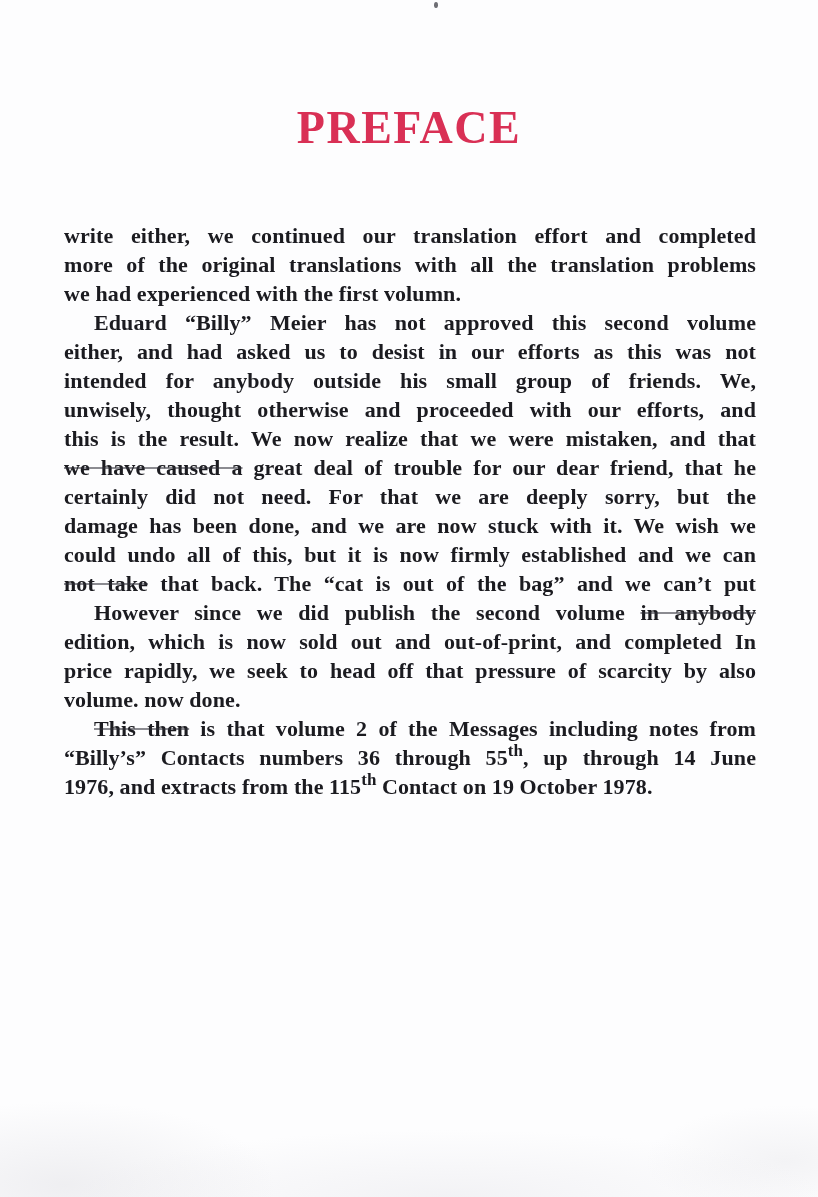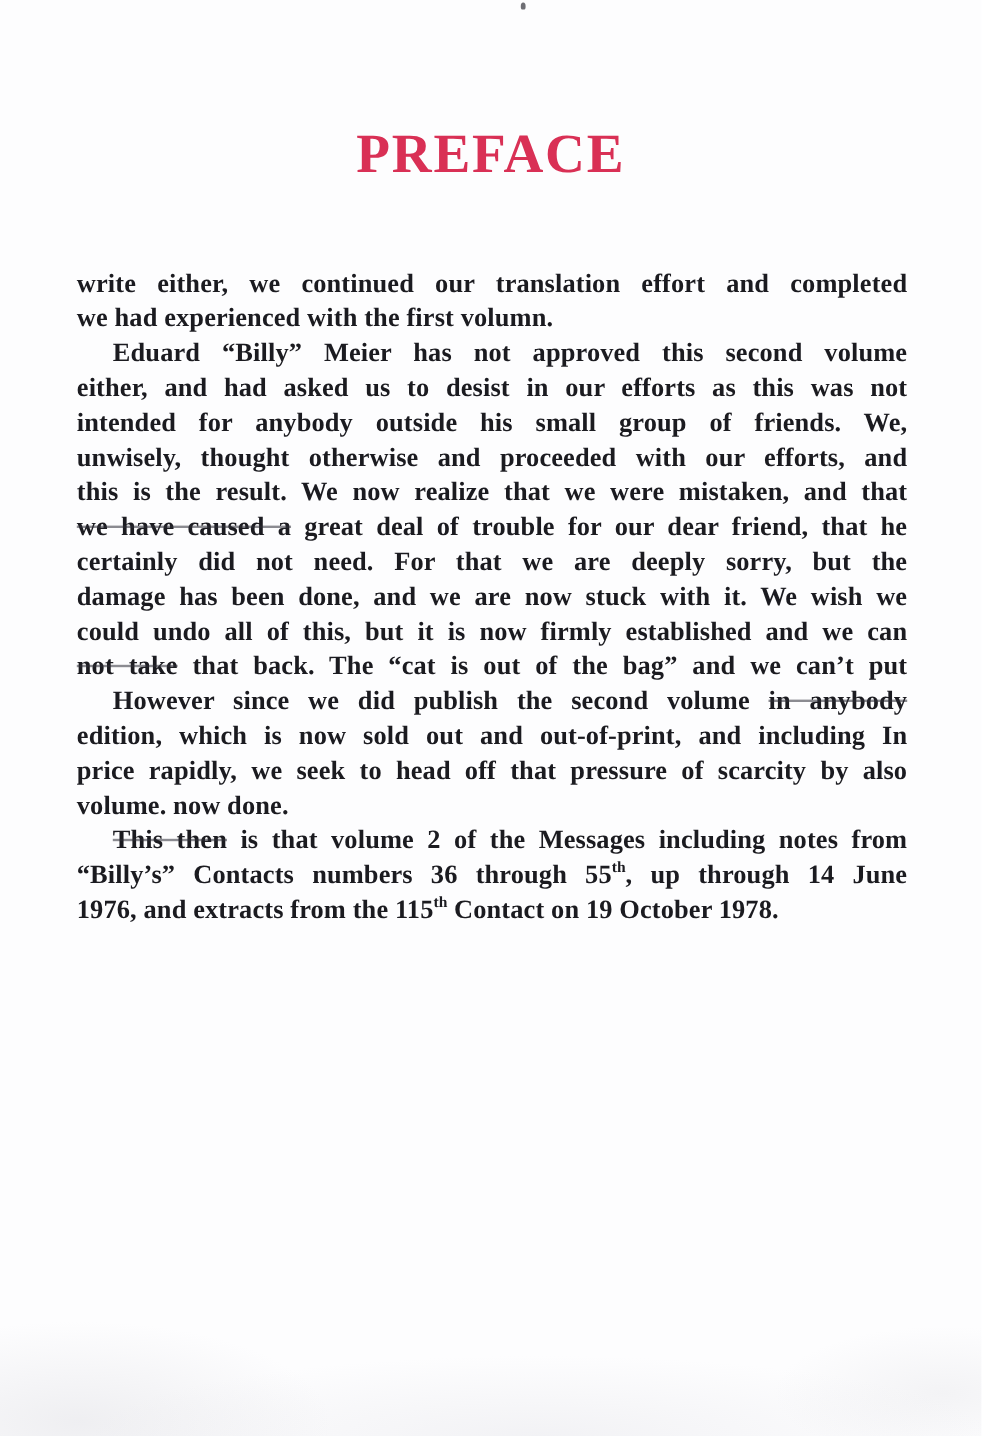--- a/index.html
+++ b/index.html
@@ -63,46 +63,47 @@
   }
   .line.indent {
     text-indent: 30px;
   }
   .strike {
     text-decoration: line-through;
     text-decoration-color: rgba(45, 45, 55, 0.55);
     text-decoration-thickness: 2px;
   }
   sup {
-    font-size: 13px;
+    font-size: 17px;
     line-height: 0;
     vertical-align: 9px;
     letter-spacing: 0;
   }
 </style>
 </head>
 <body>
 
 <div class="page">
   <div class="speck"></div>
   <h1 class="title">PREFACE</h1>
   <div class="body-text" id="body-text">
       <div class="line"><span>write either, we continued our translation effort and completed</span></div>
+      <div class="line"><span>more of the original translations with all the translation problems</span></div>
       <div class="line para-end"><span>we had experienced with the first volumn.</span></div>
       <div class="line indent"><span>Eduard “Billy” Meier has not approved this second volume</span></div>
       <div class="line"><span>either, and had asked us to desist in our efforts as this was not</span></div>
       <div class="line"><span>intended for anybody outside his small group of friends.  We,</span></div>
       <div class="line"><span>unwisely, thought otherwise and proceeded with our efforts, and</span></div>
       <div class="line"><span>this is the result.  We now realize that we were mistaken, and that</span></div>
       <div class="line"><span class="strike">we have caused a</span><span> great deal of trouble for our dear friend, that he</span></div>
       <div class="line"><span>certainly did not need.  For that we are deeply sorry,  but the</span></div>
       <div class="line"><span>damage has been done, and we are now stuck with it.  We wish we</span></div>
       <div class="line"><span>could undo all of this, but it is now firmly established and we can</span></div>
       <div class="line"><span class="strike">not take</span><span> that back.  The “cat is out of the bag” and we can’t put</span></div>
       <div class="line indent"><span>However since we did publish the second volume </span><span class="strike">in anybody</span></div>
-      <div class="line"><span>edition, which is now sold out and out-of-print, and including In</span></div>
+      <div class="line"><span>edition, which is now sold out and out-of-print, and completed In</span></div>
       <div class="line"><span>price rapidly,  we seek to head off that pressure of scarcity by also</span></div>
       <div class="line para-end"><span>volume. now done.</span></div>
       <div class="line indent"><span class="strike">This then</span><span> is that volume 2 of the Messages including notes from</span></div>
       <div class="line"><span>“Billy’s” Contacts numbers 36 through 55</span><sup>th</sup><span>,  up through 14 June</span></div>
       <div class="line para-end"><span>1976, and extracts from the 115</span><sup>th</sup><span> Contact on 19 October 1978.</span></div>
     </div>
 </div>
 
 </body></html>

